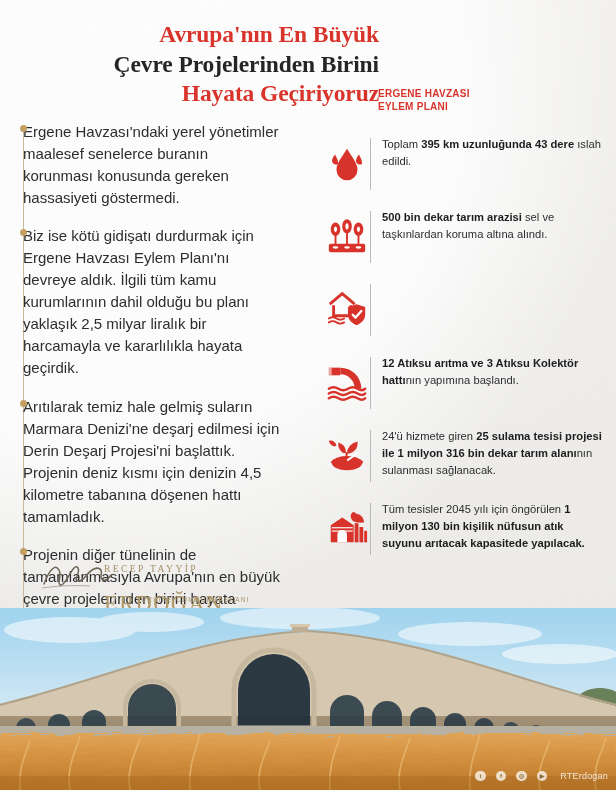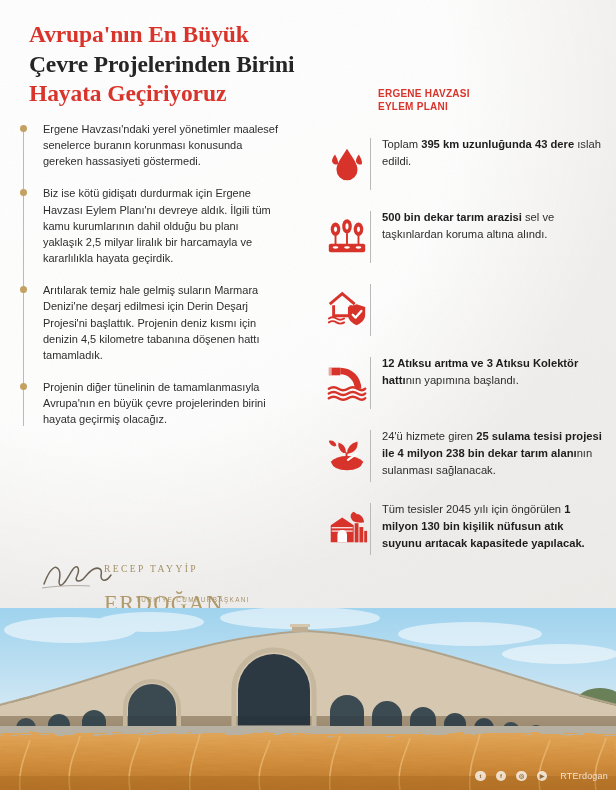--- a/index.html
+++ b/index.html
@@ -25,37 +25,36 @@
 
   
   .headline {
     position:absolute; left:29px; top:20px; width:350px;
     font-family:"Liberation Serif", serif;
     font-weight:bold;
     font-size:23.5px;
     line-height:1.26;
     letter-spacing:-0.1px;
   }
-  .hl-line { display:block; white-space:nowrap; }
+  .hl-line { display:block; white-space:nowrap;text-align:right; }
   .hl-red { color:#d9342b; }
   .hl-dark { color:#252525; }
 
   
   .left-col {
     position:absolute; left:23px; top:121px; width:258px;
   }
   .left-rail {
     position:absolute; left:0px; top:6px; bottom:8px; width:1px;
     background:#c8b89c;
   }
   .bullet-item {
     position:relative;
-    padding-left:20px;
     margin-bottom:16px;
-    font-size:11px;
+    font-size:15px;
     line-height:1.47;
     color:#2d2d2d;
   }
   .bullet-item:last-child { margin-bottom:6px; }
   .bullet-dot {
     position:absolute; left:-3.5px; top:4px;
     width:7px; height:7px; border-radius:50%;
     background:#c4a063;
   }
 
@@ -265,21 +264,21 @@
                 <path d="M23 22 q0-10 11-13 q1 11-11 13z"></path>
                 <path d="M19 21 q-6-4-5-11 q8 2 8 11z"></path>
                 <path d="M10 14 q-5-1-6-6 q6-1 8 5z"></path>
                 <rect x="21.5" y="20" width="2" height="11" rx="1"></rect>
                 <path d="M6 30 q6-6 17-6 q11 0 17 6 q-3 9-17 9 q-14 0-17-9z"></path>
               </g>
               <path d="M24 28 l10-7" stroke="#fff" stroke-width="2.2" stroke-linecap="round"></path>
             </svg>
           </div>
           <div class="fact-rule"></div>
-          <div class="fact-text"><span>24'ü hizmete giren </span><b>25 sulama tesisi projesi ile 4 milyon 238 bin dekar tarım alanı</b><span>nın sulanması sağlanacak.</span></div>
+          <div class="fact-text"><span>24'ü hizmete giren </span><b>25 sulama tesisi projesi ile 1 milyon 316 bin dekar tarım alanı</b><span>nın sulanması sağlanacak.</span></div>
         </div>
         <div class="fact">
           <div class="fact-icon">
             <svg viewBox="0 0 46 46" width="44" height="44">
               <path d="M30 6 q7 4 6 11 q-7 1-9-5 q-1-4 3-6z" fill="#d8332a"></path>
               <path d="M34 8 q6 2 7 9 q-7 2-9-4z" fill="#d8332a"></path>
               <path d="M6 20 L18 12 L30 20 v18 H6z" fill="#d8332a"></path>
               <g fill="#fff" opacity=".85">
                 <rect x="7" y="22" width="22" height="1.4"></rect>
                 <rect x="7" y="25.5" width="22" height="1.4"></rect>

